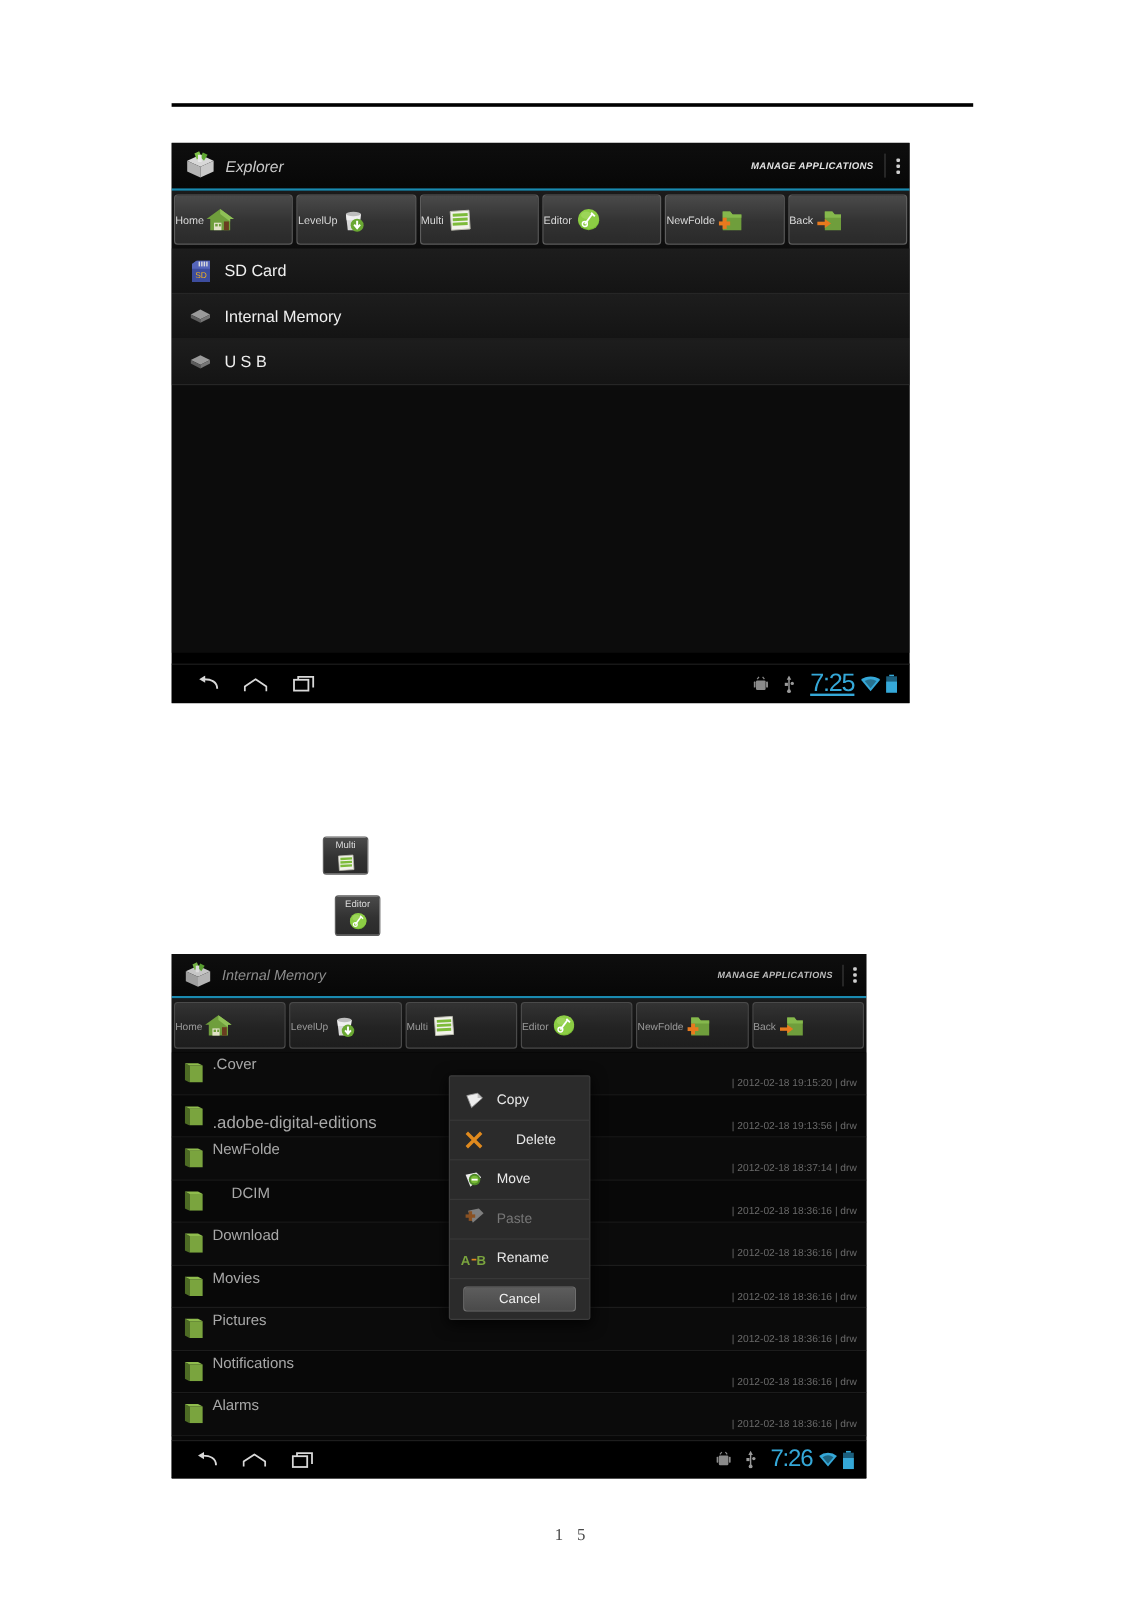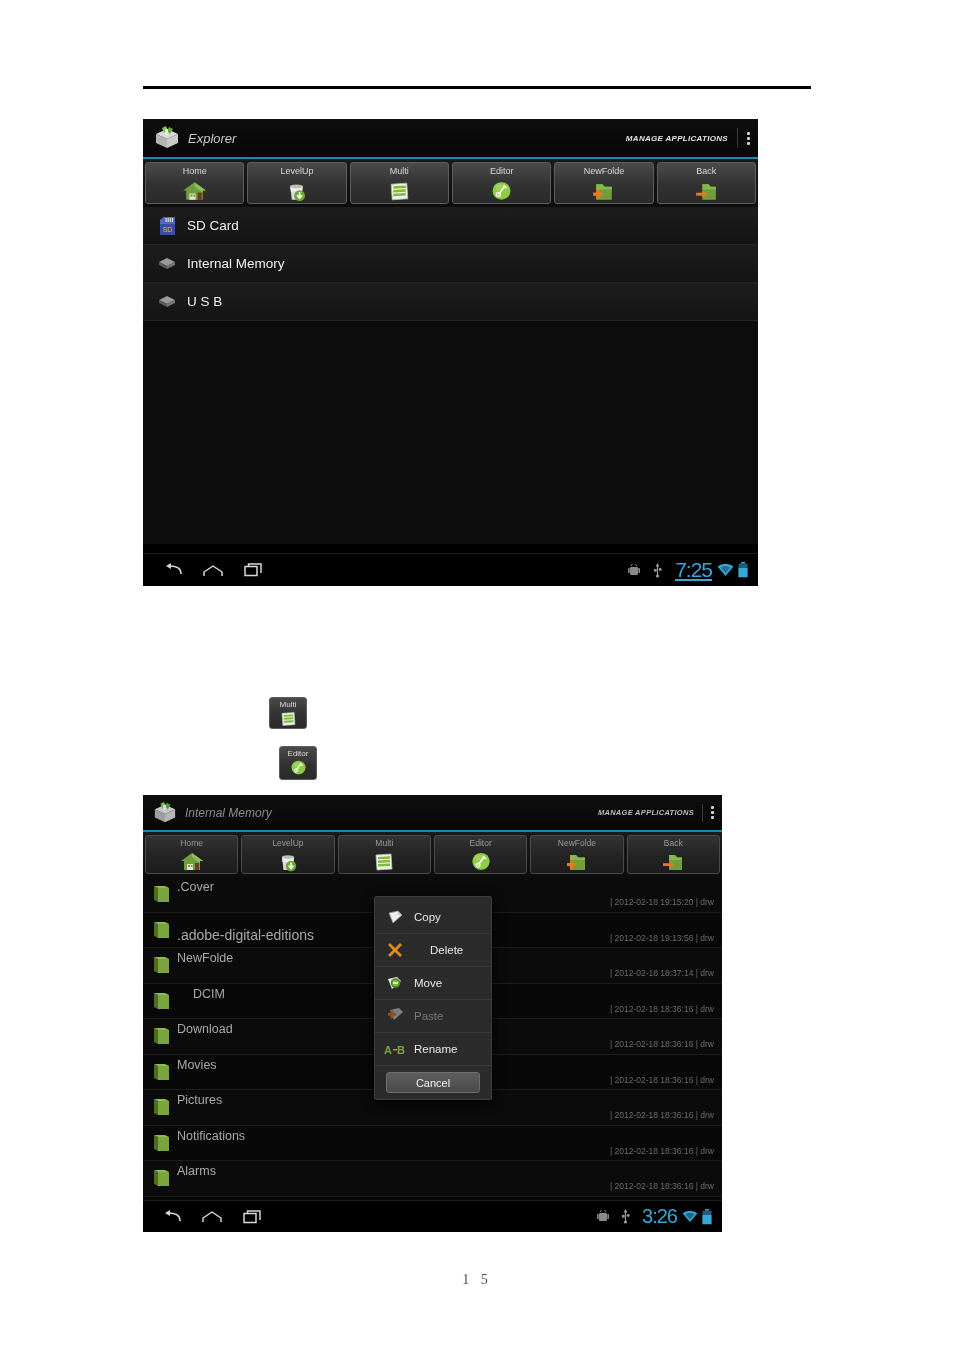--- a/index.html
+++ b/index.html
@@ -55,22 +55,22 @@
     position: relative; width: 100%;
     background: linear-gradient(#1b1b1b, #0d0d0d);
     display: flex; align-items: stretch;
   }
   .tbtn {
     position: relative;
     flex: 1 1 0;
     background: linear-gradient(#4a4a4a, #323232 55%, #2a2a2a);
     border: 1px solid #5d5d5d;
     border-radius: 3px;
-    display: flex; flex-direction: column;
-    align-items: center; justify-content: space-between;
+    display: flex; flex-direction: row;
+    align-items: center; justify-content: flex-start;
     overflow: hidden;
   }
   .tbtn .tlabel {
     color: #d9d9d9;
     font-weight: normal;
     white-space: nowrap;
   }
   .tbtn .ticon { display: block; }
   .tbtn .ticon svg { display: block; }
 
@@ -674,21 +674,21 @@
         </span>
         <span style="margin-right:12px;">
           <svg width="9" height="15" viewBox="0 0 9 15">
             <circle cx="4.5" cy="13" r="1.6" fill="#9a9a9a"></circle>
             <rect x="3.9" y="3" width="1.2" height="9" fill="#9a9a9a"></rect>
             <path d="M4.5 0 L2.6 3.4 L6.4 3.4 Z" fill="#9a9a9a"></path>
             <rect x="1" y="6" width="2.6" height="2.6" fill="#9a9a9a"></rect>
             <circle cx="7.2" cy="6.5" r="1.4" fill="#9a9a9a"></circle>
           </svg>
         </span>
-        <span class="clock" style="font-size:20px; margin-right:5px;">3:26</span>
+        <span class="clock" style="font-size:20px; margin-right:5px;">7:26</span>
         <span style="margin-right:4px;">
           <svg width="16" height="13" viewBox="0 0 17 14">
             <path d="M8.5 13 L0.5 3.5 A13 13 0 0 1 16.5 3.5 Z" fill="#35a8d8"></path>
             <path d="M8.5 10.5 L3.6 4.6 A9 9 0 0 1 13.4 4.6 Z" fill="#000" opacity=".4"></path>
           </svg>
         </span>
         <span>
           <svg width="10" height="16" viewBox="0 0 10 16">
             <rect x="3" y="0" width="4" height="1.6" fill="#35a8d8"></rect>
             <rect x="0.5" y="1.6" width="9" height="13.6" fill="#1b5f7d"></rect>

